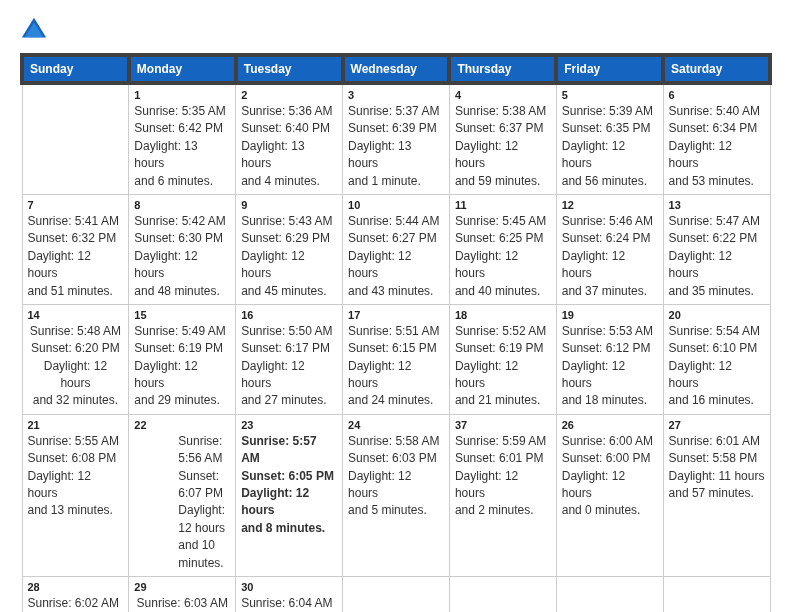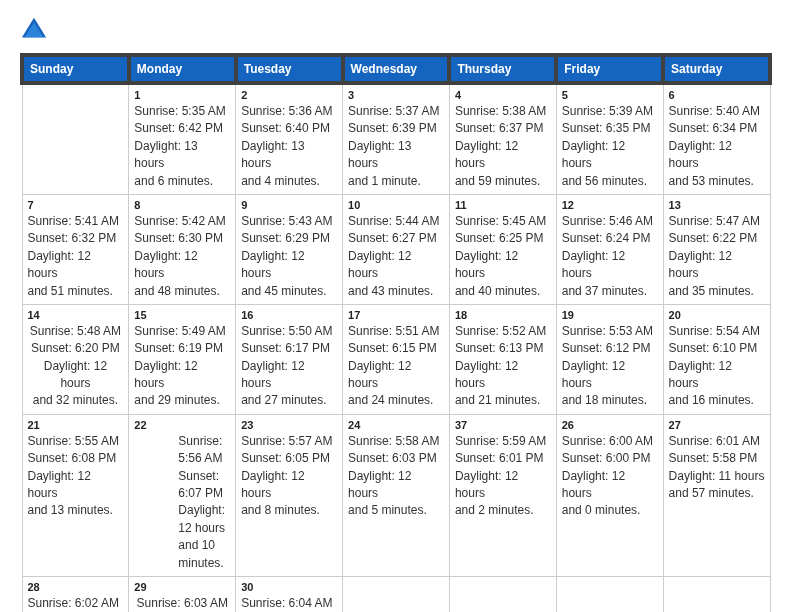--- a/index.html
+++ b/index.html
@@ -254,21 +254,21 @@
           <td>
             <span class="day-num">17</span>
             <div class="day-info" style="white-space: pre-line;">Sunrise: 5:51 AM
 Sunset: 6:15 PM
 Daylight: 12 hours
 and 24 minutes.</div>
           </td>
           <td>
             <span class="day-num">18</span>
             <div class="day-info" style="white-space: pre-line;">Sunrise: 5:52 AM
-Sunset: 6:13 PM
+Sunset: 6:19 PM
 Daylight: 12 hours
 and 21 minutes.</div>
           </td>
           <td>
             <span class="day-num">19</span>
             <div class="day-info" style="white-space: pre-line;">Sunrise: 5:53 AM
 Sunset: 6:12 PM
 Daylight: 12 hours
 and 18 minutes.</div>
           </td>
@@ -290,21 +290,21 @@
           </td>
           <td>
             <span class="day-num">22</span>
             <div class="day-info" style="white-space: pre-line; margin-left: 44px;">Sunrise: 5:56 AM
 Sunset: 6:07 PM
 Daylight: 12 hours
 and 10 minutes.</div>
           </td>
           <td>
             <span class="day-num">23</span>
-            <div class="day-info" style="white-space: pre-line;">Sunrise: 5:57 AM
+            <div class="day-info" style="white-space: pre-line; font-weight: bold;">Sunrise: 5:57 AM
 Sunset: 6:05 PM
 Daylight: 12 hours
 and 8 minutes.</div>
           </td>
           <td>
             <span class="day-num">24</span>
             <div class="day-info" style="white-space: pre-line;">Sunrise: 5:58 AM
 Sunset: 6:03 PM
 Daylight: 12 hours
 and 5 minutes.</div>

